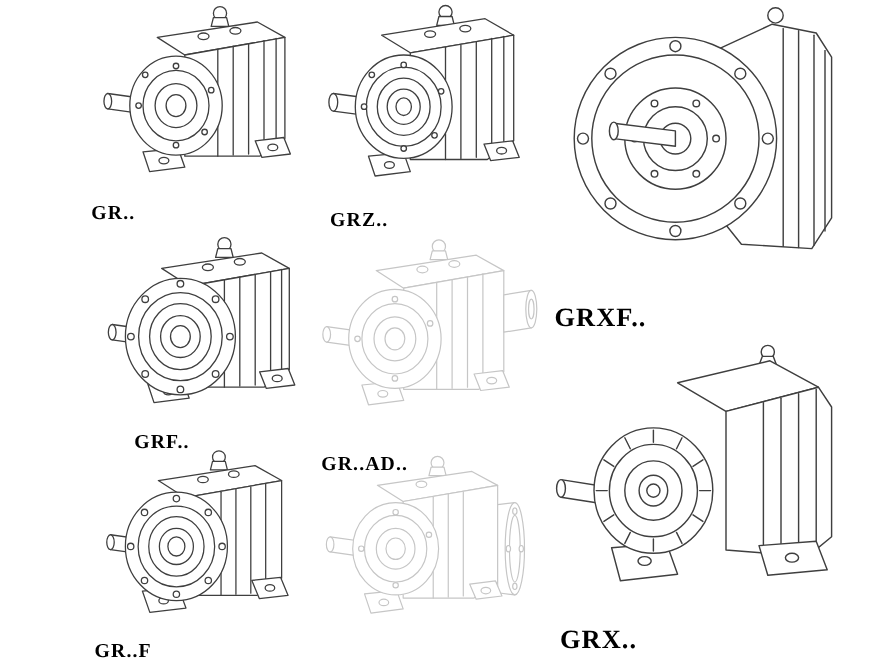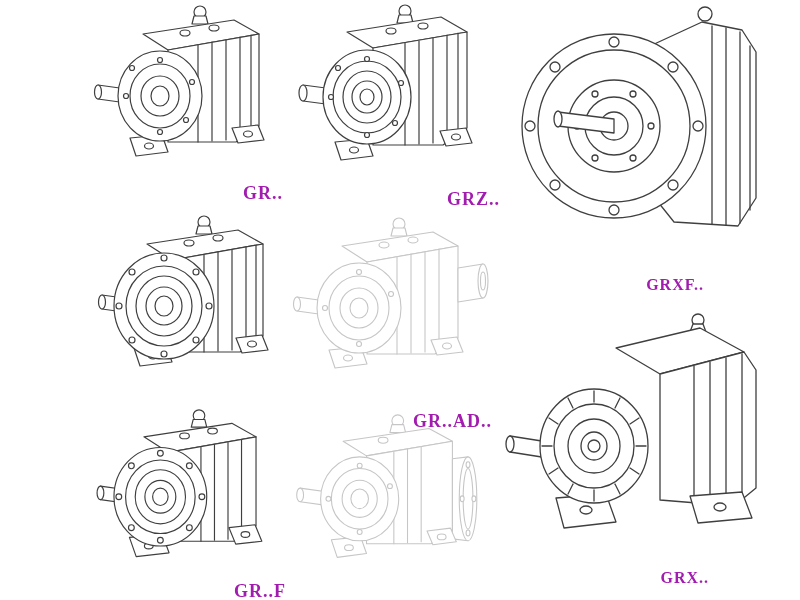--- a/index.html
+++ b/index.html
@@ -1,21 +1,21 @@
 <!DOCTYPE html>
 <html><head>
 <meta charset="utf-8">
 <style>
   html,body{margin:0;padding:0;background:#ffffff;}
   #stage{position:relative;width:800px;height:600px;background:#ffffff;overflow:hidden;
          font-family:"Liberation Serif", serif;}
   .drawing{position:absolute;}
-  .caption{position:absolute;text-align:right;font-weight:bold;color:#a21caf;
+  .caption{position:absolute;text-align:left;font-weight:bold;color:#000000;
            font-size:18px;letter-spacing:1px;font-family:"Liberation Serif", serif;}
-  .caption.big{font-size:16px;}
+  .caption.big{font-size:24px;}
   svg{display:block;}
   .solid{fill:#ffffff;stroke:#3f3f3f;stroke-width:1.2;stroke-linejoin:round;stroke-linecap:round;}
   .solid-big{fill:#ffffff;stroke:#3f3f3f;stroke-width:1.3;stroke-linejoin:round;stroke-linecap:round;}
   .faint{fill:#ffffff;stroke:#c6c6c6;stroke-width:1.1;stroke-linejoin:round;stroke-linecap:round;}
   .nf{fill:none;}
 </style>
 </head>
 <body>
 
 <div id="stage">
@@ -155,20 +155,21 @@
         <circle cx="40" cy="62" r="3"></circle>
         <circle cx="72" cy="48" r="3"></circle>
         <circle cx="104" cy="62" r="3"></circle>
         <ellipse cx="72" cy="96" rx="38" ry="40"></ellipse>
         <ellipse cx="72" cy="96" rx="28" ry="30"></ellipse>
         <ellipse cx="72" cy="96" rx="18" ry="19"></ellipse>
         <ellipse cx="72" cy="96" rx="9" ry="10"></ellipse>
       </g>
     </svg>
   </div>
+  <div class="caption" style="left:122px;top:391px;width:200px;">GRF..</div>
 
   <div class="drawing" style="left:287px;top:212px;width:205px;height:180px;">
     <svg viewBox="0 0 205 180" width="205" height="180">
       <g class="faint">
         <circle class="nf" cx="112" cy="12" r="6"></circle>
         <polygon points="106,16 118,16 120,24 104,24"></polygon>
         <polygon points="55,34 146,20 171,34 80,50"></polygon>
         <polygon points="80,50 171,34 171,126 148,142 80,142"></polygon>
         <line class="nf" x1="110" y1="45" x2="110" y2="142"></line>
         <line class="nf" x1="124" y1="42" x2="124" y2="141"></line>

